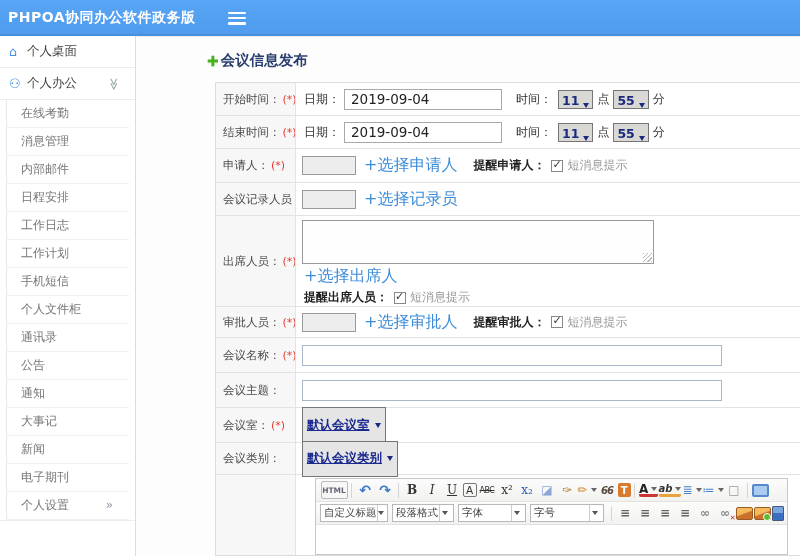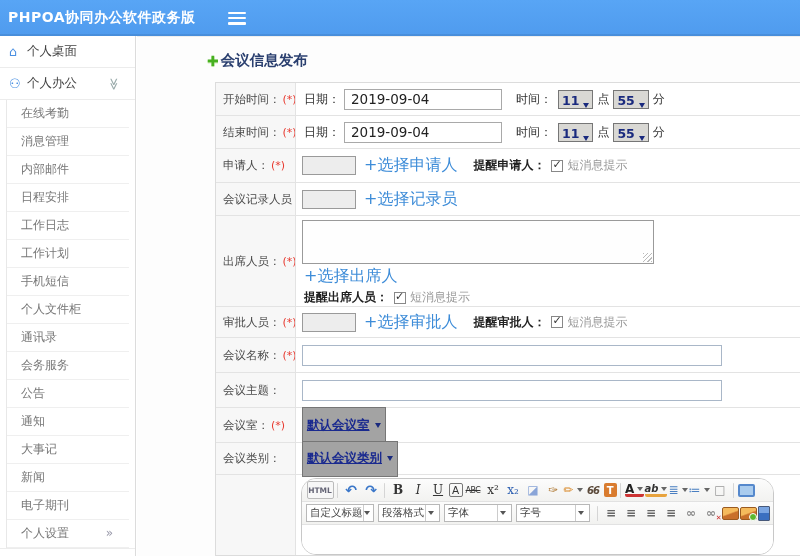--- a/index.html
+++ b/index.html
@@ -62,30 +62,30 @@
   .cb { width:12px; height:12px; border:1px solid #888; background:#fff; display:inline-block;
     position:relative; margin:0 4px 0 6px; cursor:pointer; }
   .cb::after { content:"✓"; position:absolute; left:0px; top:-3px; font-size:11px;
     font-weight:bold; color:#333; }
   .sms { font-size:12px; color:#999; white-space:nowrap; }
   .big-textarea { width:352px; height:46px; border:1px solid #9a9a9a; background:#fefefe;
     position:relative; margin:4px 0 2px 0; }
   .big-textarea::after { content:""; position:absolute; right:1px; bottom:1px; width:9px; height:9px;
     background:repeating-linear-gradient(135deg,#bbb 0 1px,transparent 1px 3px); }
   .wide-input { width:420px; height:21px; border:1px solid #a9b7c8; background:#fff; }
-  .room-select { display:inline-flex; align-items:center; height:36px; background:#a3a3a3;
+  .room-select { display:inline-flex; align-items:center; height:36px; background:#e5e5e5;
     border:1px solid #767676; padding:0 4px; cursor:pointer; }
   .room-select .rs-text { color:#1a2a8f; font-weight:bold; font-size:12.5px;
     text-decoration:underline; white-space:nowrap; }
   .room-select .tri { width:0; height:0; border-left:3.5px solid transparent;
     border-right:3.5px solid transparent; border-top:5px solid #1a2a7e; margin-left:5px; }
 
   
-  .editor { width:473px; border:1px solid #c8c8c8; border-radius:15px; background:#fff;
-    margin:3px 0 0 0; overflow:hidden; }
+  .editor { width:473px; border:1px solid #c8c8c8; border-radius:0; background:#fff;
+    margin:3px 0 0 14px; overflow:hidden; }
   .tb-row { display:flex; align-items:center; height:23px;
     background:linear-gradient(#fcfcfc,#f2f2f0); border-bottom:1px solid #e2e2e2;
     padding:0 4px; }
   .tb-icon { min-width:19px; height:18px; display:inline-flex; align-items:center;
     justify-content:center; font-size:12px; color:#444; border-radius:2px; cursor:pointer;
     position:relative; margin:0 .5px; }
   .sep { min-width:1px; width:1px; height:15px; background:#d5d5d5; margin:0 3px; cursor:default; }
   .btn-html { font-size:7.5px; font-weight:bold; border:1px solid #bbb; background:#f7f7f7;
     min-width:27px; color:#667; }
   .arrow { font-size:14px; font-weight:bold; }
@@ -151,21 +151,20 @@
 
     <div class="side-sub"><span>在线考勤</span></div>
         <div class="side-sub"><span>消息管理</span></div>
         <div class="side-sub"><span>内部邮件</span></div>
         <div class="side-sub"><span>日程安排</span></div>
         <div class="side-sub"><span>工作日志</span></div>
         <div class="side-sub"><span>工作计划</span></div>
         <div class="side-sub"><span>手机短信</span></div>
         <div class="side-sub"><span>个人文件柜</span></div>
         <div class="side-sub"><span>通讯录</span></div>
-        <div class="side-sub"><span>会务服务</span></div>
         <div class="side-sub"><span>公告</span></div>
         <div class="side-sub"><span>通知</span></div>
         <div class="side-sub"><span>大事记</span></div>
         <div class="side-sub"><span>新闻</span></div>
         <div class="side-sub"><span>电子期刊</span></div>
       </div>
     <div class="side-subs">
       <div class="side-sub">
         <span>个人设置</span>
         <span class="chev">»</span>

